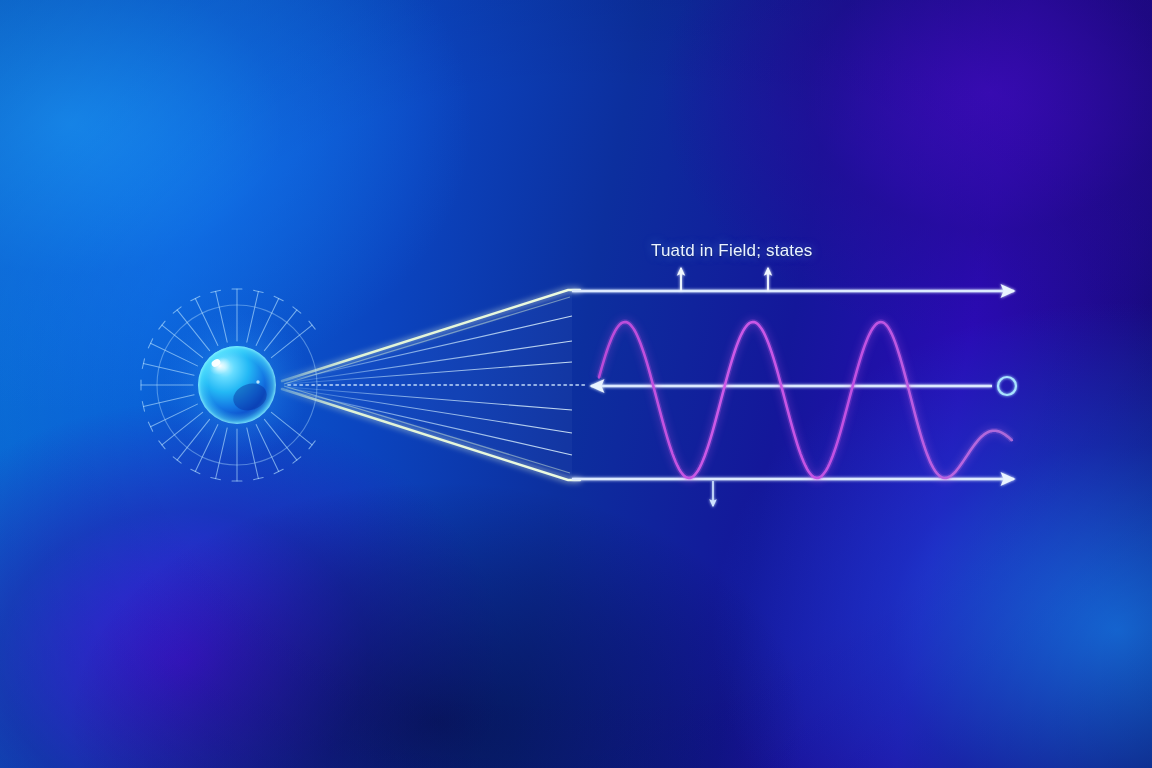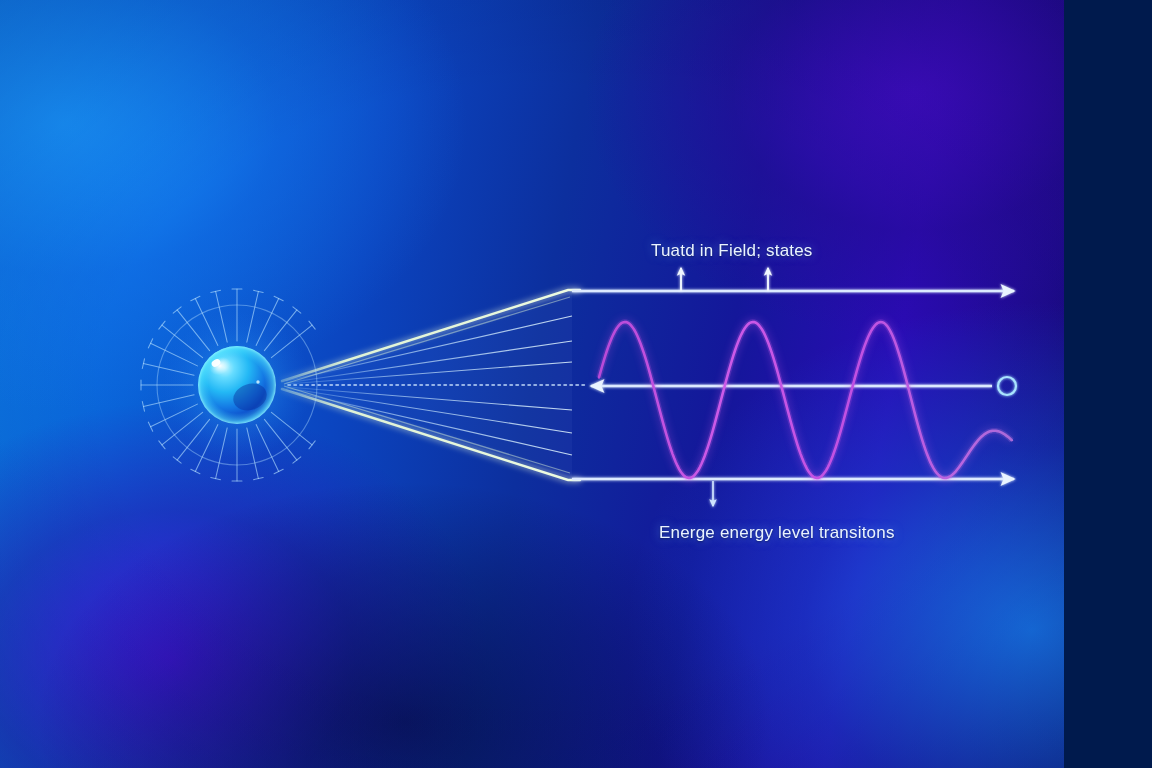--- a/index.html
+++ b/index.html
@@ -5,21 +5,21 @@
   html, body {
     margin: 0;
     padding: 0;
     background: #001a4d;
   }
   body {
     font-family: "Liberation Sans", sans-serif;
   }
   #scene {
     position: relative;
-    width: 1064px;
+    width: 1152px;
     height: 768px;
     overflow: hidden;
     background-color: #0b3fb0;
   }
   
   .bg-layer {
     position: absolute;
     inset: 0;
     pointer-events: none;
   }
@@ -292,15 +292,14 @@
 
     <g filter="url(#tinyGlow)">
       <line x1="681" y1="291" x2="681" y2="268" stroke="#f0f7ff" stroke-width="1.9" marker-end="url(#arrowUpSm)"></line>
       <line x1="768" y1="291" x2="768" y2="268" stroke="#f0f7ff" stroke-width="1.9" marker-end="url(#arrowUpSm)"></line>
       <line x1="713" y1="481" x2="713" y2="506" stroke="#cfe3ff" stroke-width="1.7" marker-end="url(#arrowDnSm)"></line>
     </g>
   </svg>
 
   <div class="label" id="label-top">Tuatd in Field; states</div>
 
-  <div class="label" id="label-bottom">Energe energy level transitons</div>
 
 </div>
 
 </body></html>

